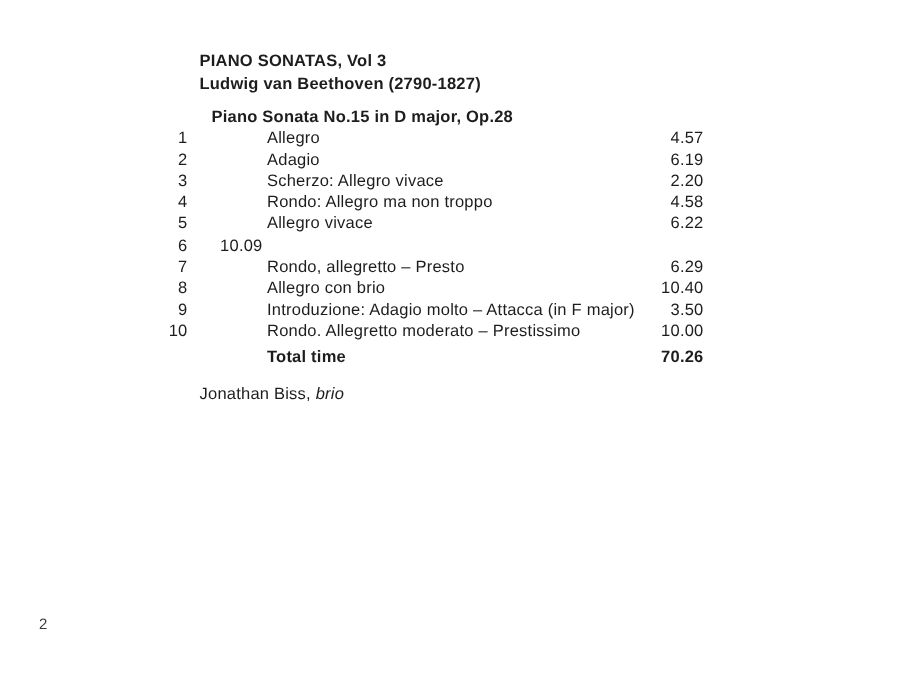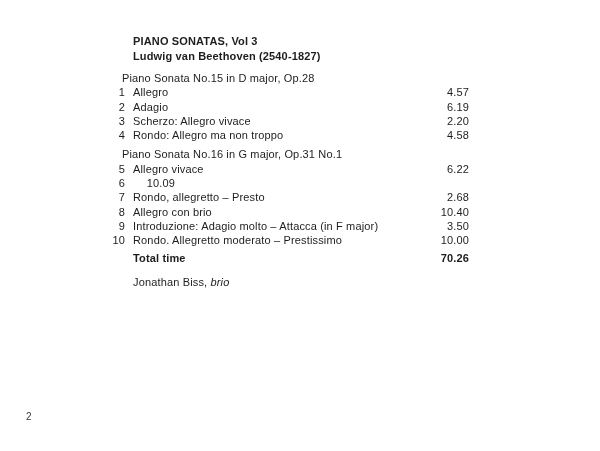--- a/index.html
+++ b/index.html
@@ -39,31 +39,33 @@
   .row .num {
     flex: none;
     width: 22px;
     margin-right: 8px;
     text-align: right;
   }
   .row .title {
     flex: 1;
     white-space: nowrap;
     overflow: hidden;
+    margin-left: 45px;
   }
   .row .time {
     flex: none;
     width: 42px;
     text-align: right;
   }
   .section-heading {
-    margin-left: 19px;
+    margin-left: 38px;
     margin-top: 5px;
     line-height: 14.3px;
     white-space: nowrap;
+    font-weight: bold;
   }
   .total-row {
     margin-top: 3px;
   }
   .total-row .title,
   .total-row .time {
     font-weight: bold;
   }
   .performer {
     margin-left: 30px;
@@ -84,21 +86,21 @@
 </style>
 </head>
 <body>
 
 <div class="page" style="--bg: #ffffff; --fg: #1d1d1d;">
 
   <div class="content">
 
     <div class="album-header">
       <div class="line">PIANO SONATAS, Vol 3</div>
-      <div class="line">Ludwig van Beethoven (2540-1827)</div>
+      <div class="line">Ludwig van Beethoven (2790-1827)</div>
     </div>
 
     <div id="tracklist">
         <div class="section-heading">Piano Sonata No.15 in D major, Op.28</div>
         <div class="row">
           <span class="num">1</span>
           <span class="title">Allegro</span>
           <span class="time">4.57</span>
         </div>
         <div class="row">
@@ -109,34 +111,33 @@
         <div class="row">
           <span class="num">3</span>
           <span class="title">Scherzo: Allegro vivace</span>
           <span class="time">2.20</span>
         </div>
         <div class="row">
           <span class="num">4</span>
           <span class="title">Rondo: Allegro ma non troppo</span>
           <span class="time">4.58</span>
         </div>
-        <div class="section-heading">Piano Sonata No.16 in G major, Op.31 No.1</div>
         <div class="row">
           <span class="num">5</span>
           <span class="title">Allegro vivace</span>
           <span class="time">6.22</span>
         </div>
         <div class="row">
           <span class="num">6</span>
           <span class="time">10.09</span>
         </div>
         <div class="row">
           <span class="num">7</span>
           <span class="title">Rondo, allegretto – Presto</span>
-          <span class="time">2.68</span>
+          <span class="time">6.29</span>
         </div>
         <div class="row">
           <span class="num">8</span>
           <span class="title">Allegro con brio</span>
           <span class="time">10.40</span>
         </div>
         <div class="row">
           <span class="num">9</span>
           <span class="title">Introduzione: Adagio molto – Attacca (in F major)</span>
           <span class="time">3.50</span>

